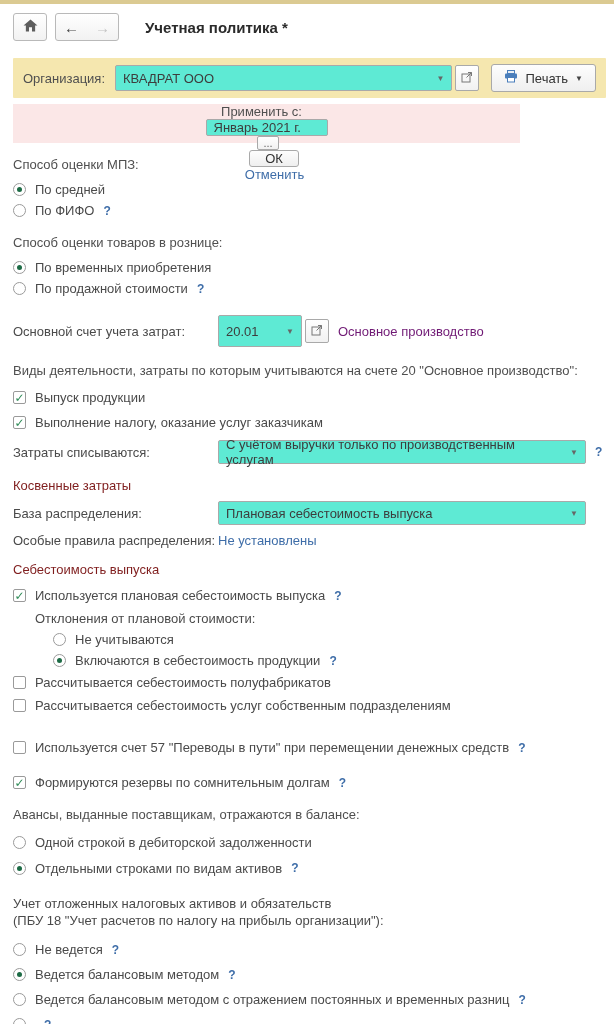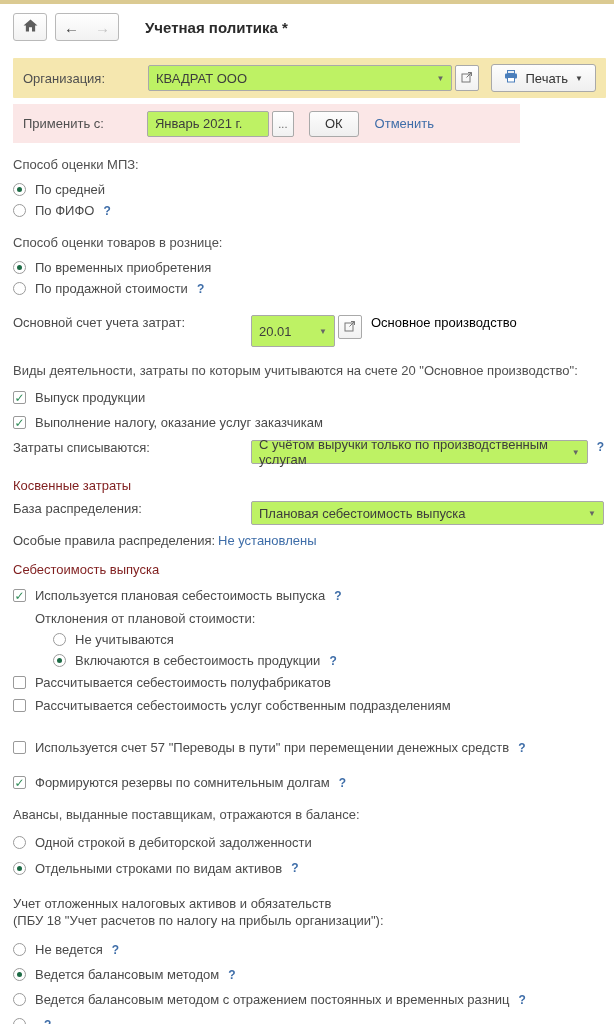--- a/index.html
+++ b/index.html
@@ -27,30 +27,29 @@
   .page-title { margin-left:26px; font-size:15px; font-weight:bold; color:#2b2b2b; }
 
   
   .bar { display:flex; align-items:center; }
   .toolbar {
     margin:16px 8px 0 13px; height:40px; background:#f5e7af;
     padding:0 10px; border-radius:1px;
   }
   .applybar {
     margin:6px 0 0 13px; height:39px; background:#fbe7e7;
-    width:507px; padding:0 10px;
+    width:507px; padding:0 10px;flex-direction:column;
   }
   .bar-label { color:#4f4f4f; margin-right:10px; white-space:nowrap; }
 
   .input-wrap { display:flex; align-items:center; }
   .text-input {
-    background:#bef264; border:1px solid #a9a9a9; border-radius:2px;
+    background:#5eead4; border:1px solid #a9a9a9; border-radius:2px;
     height:26px; display:flex; align-items:center; padding:0 7px;
     color:#3d3d3d;
-    margin-left:33px;
   }
   .combo { justify-content:space-between; }
   .combo-arrow { font-size:8px; color:#666; margin-left:6px; flex:none; }
   .sq-btn {
     background:linear-gradient(#fff,#f1f1f1); border:1px solid #a9a9a9;
     border-radius:2px; width:24px; height:26px;
     display:flex; align-items:center; justify-content:center;
     margin-left:3px; cursor:pointer;
   }
   .push-btn {
@@ -60,38 +59,38 @@
     font-size:13px; color:#333; cursor:pointer; white-space:nowrap;
   }
   .dd-caret { font-size:8px; color:#444; }
   .link { color:#3e6da8; cursor:pointer; white-space:nowrap; }
   .help { color:#3e6da8; font-weight:bold; font-size:12px; margin-left:9px; cursor:pointer; }
 
   
   .content { padding:14px 10px 0 13px; }
   .section-title { color:#4f4f4f; margin-bottom:7px; }
   .green-heading { color:#7f1d1d; margin:14px 0 8px 0; }
-  .green-text { color:#000000; margin-left:9px; }
+  .green-text { color:#701a75; margin-left:9px; }
 
   .opt-row { display:flex; align-items:center; height:21px; cursor:default; }
   .radio {
     width:13px; height:13px; border:1px solid #9a9a9a; border-radius:50%;
     background:#fff; margin-right:9px; flex:none; position:relative; cursor:pointer;
   }
   .radio.checked::after {
     content:""; position:absolute; left:3px; top:3px;
     width:5px; height:5px; border-radius:50%; background:#1d6b45;
   }
   .checkbox {
     width:13px; height:13px; border:1px solid #9a9a9a; border-radius:2px;
     background:#fff; margin-right:9px; flex:none;
     display:flex; align-items:center; justify-content:center;
     font-size:12px; font-weight:bold; color:#2e8b57; line-height:1; cursor:pointer;
   }
-  .field-row { display:flex; margin:8px 0; }
+  .field-row { display:flex; align-items:center; margin:8px 0; }
   .label-col { width:205px; flex:none; }
   .indent1 { margin-left:22px; }
   .indent2 { margin-left:40px; }
   .gap-sm { height:8px; } .gap-md { height:14px; } .gap-lg { height:20px; }
   .two-line { line-height:17px; margin-bottom:8px; }
 </style>
 </head>
 <body>
 
 <div class="top-strip"></div>

